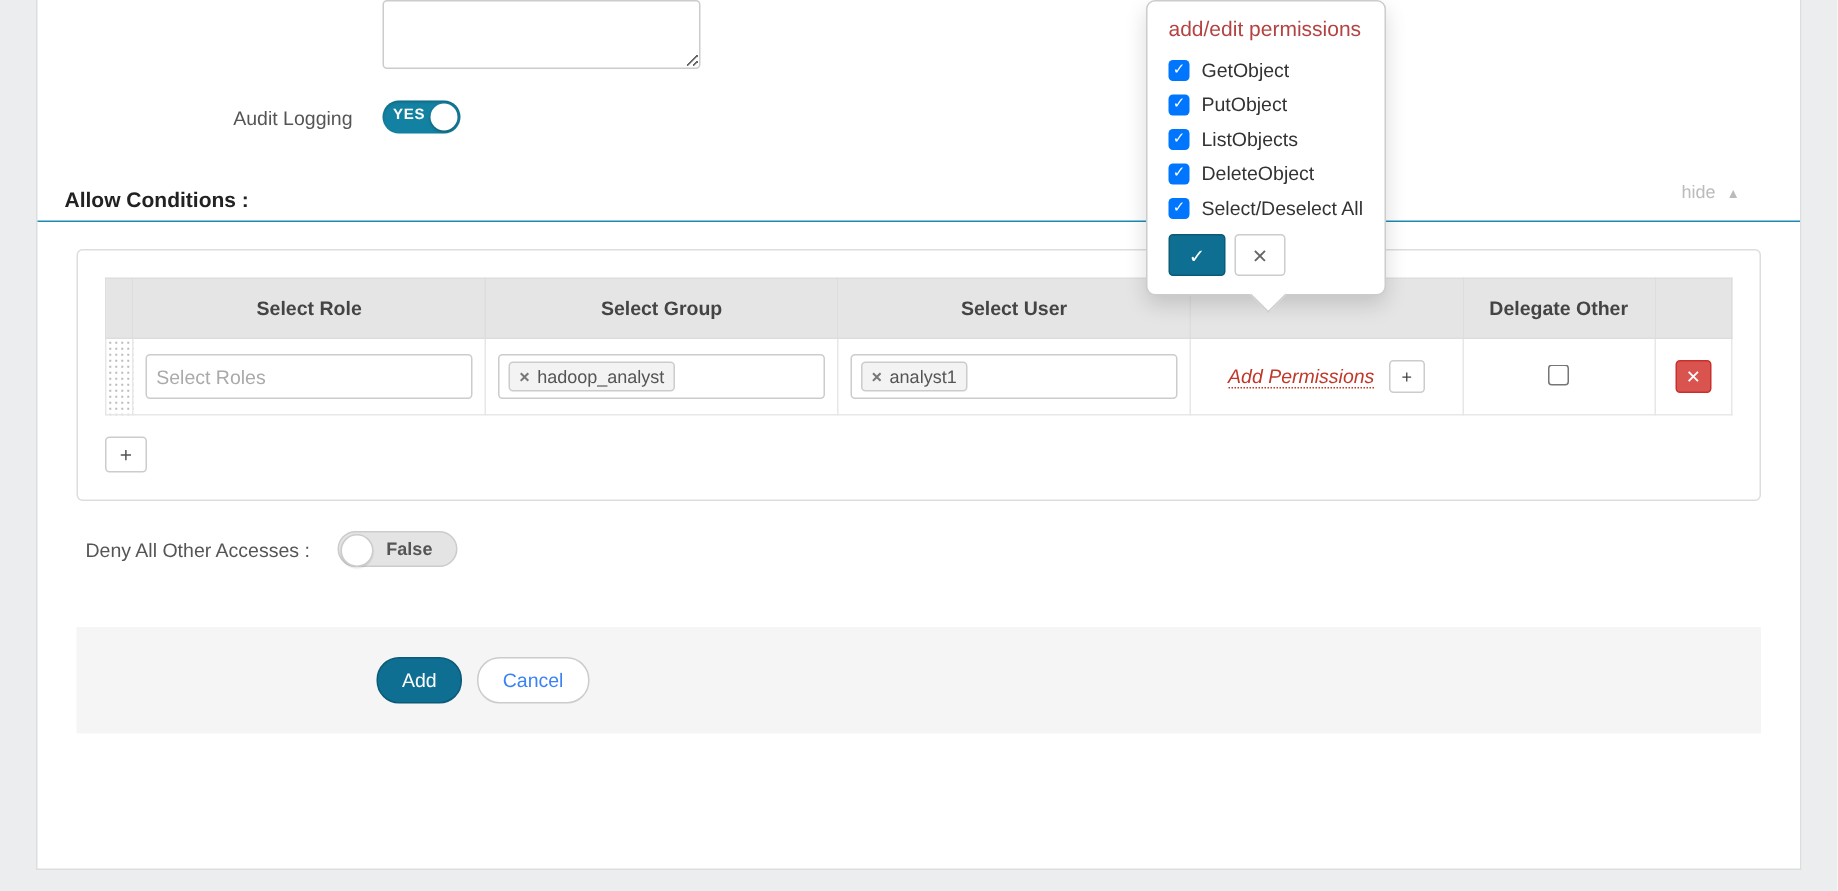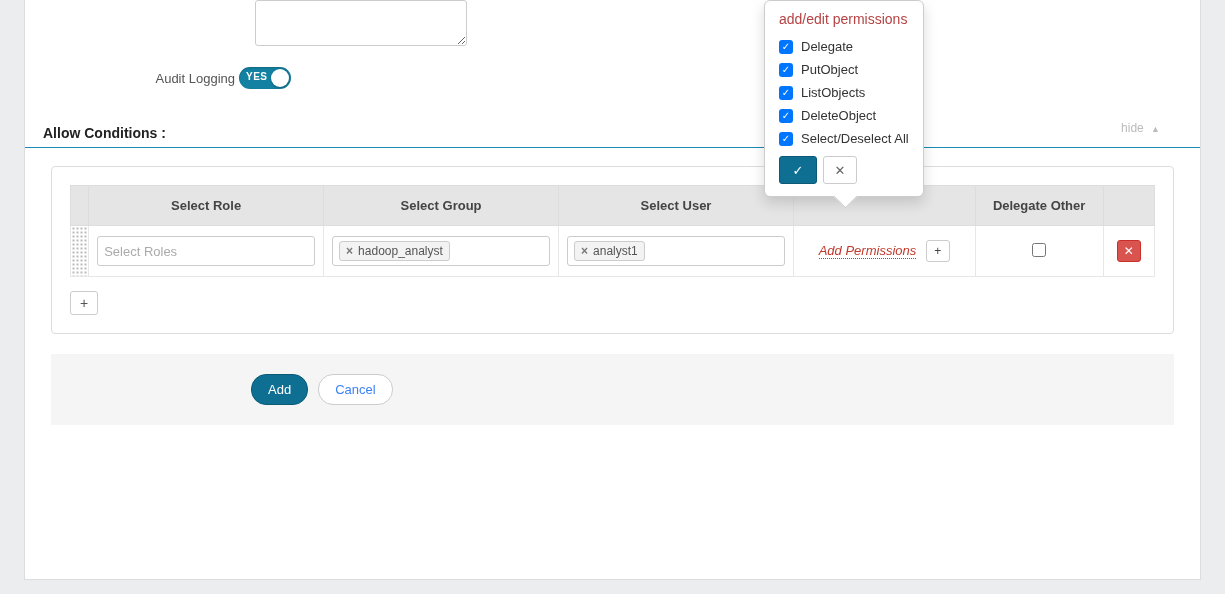--- a/index.html
+++ b/index.html
@@ -41,21 +41,21 @@
   }
 
   .audit-row {
     display: flex;
     align-items: center;
     margin-bottom: 30px;
   }
   .audit-row label {
     width: 210px;
     text-align: right;
-    margin-right: 4px;
+    margin-right: 20px;
     color: #555;
     font-size: 13px;
   }
 
   
   .toggle-yes {
     width: 52px;
     height: 22px;
     border-radius: 20px;
     background: #1381a1; 
@@ -405,32 +405,39 @@
           <td>
             <span class="btn-mini danger">✕</span>
           </td>
         </tr>
       </tbody>
     </table>
 
     <div class="add-row-btn">+</div>
   </div>
 
+  <div class="deny-row">
+    <span>Deny All Other Accesses :</span>
+    <div class="toggle-false">
+      <span class="knob"></span>
+      <span class="txt">False</span>
+    </div>
+  </div>
 
   <div class="footer-bar">
     <button class="btn primary">Add</button>
     <button class="btn default">Cancel</button>
   </div>
 
   <div class="popover">
     <h5>add/edit permissions</h5>
     <div id="perm-list">
         <div class="perm-item">
           <span class="cb">✓</span>
-          <span>Delegate</span>
+          <span>GetObject</span>
         </div>
         <div class="perm-item">
           <span class="cb">✓</span>
           <span>PutObject</span>
         </div>
         <div class="perm-item">
           <span class="cb">✓</span>
           <span>ListObjects</span>
         </div>
         <div class="perm-item">

